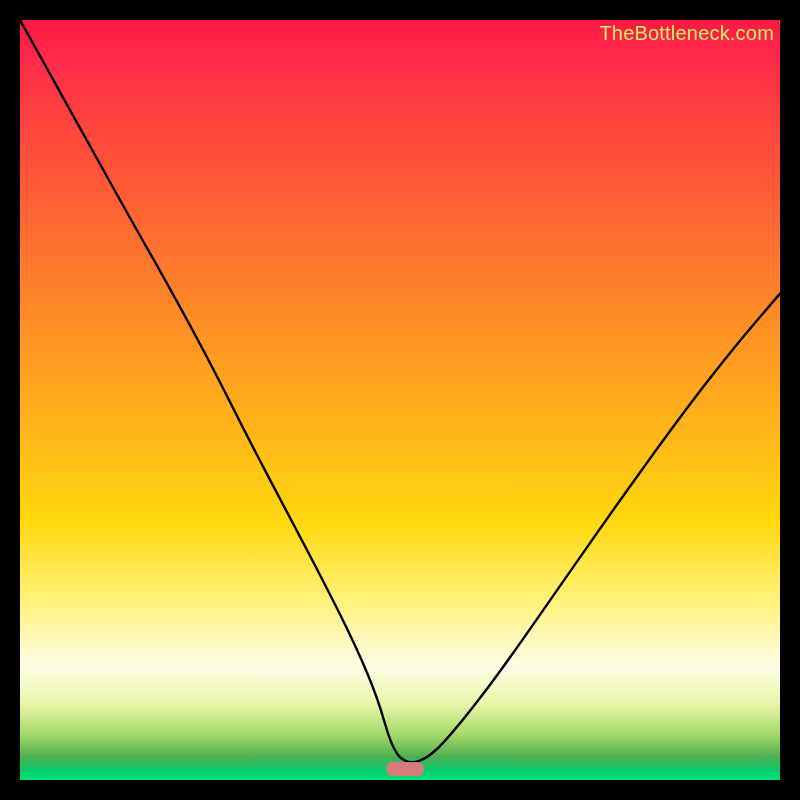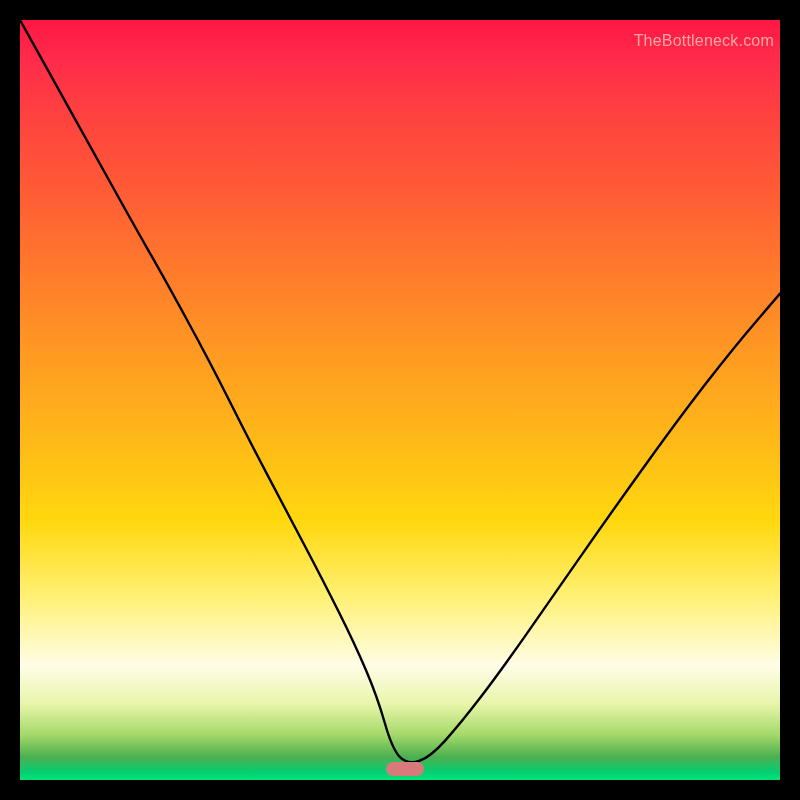--- a/index.html
+++ b/index.html
@@ -39,24 +39,24 @@
       #fffde7 85%,
       #e8f5a9 90%,
       #a5d96a 94%,
       #4caf50 97%,
       #03cf72 99%,
       #00e676 100%
     );
   }
   .watermark {
     position: absolute;
-    top: 12px;
+    top: 2px;
     right: 6px;
-    color: #fca5a5;
-    font-size: 16px;
+    color: #bef264;
+    font-size: 20px;
     letter-spacing: 0.2px;
     user-select: none;
   }
   svg.curve {
     position: absolute;
     left: 0;
     top: 0;
     width: 760px;
     height: 760px;
     pointer-events: none;

